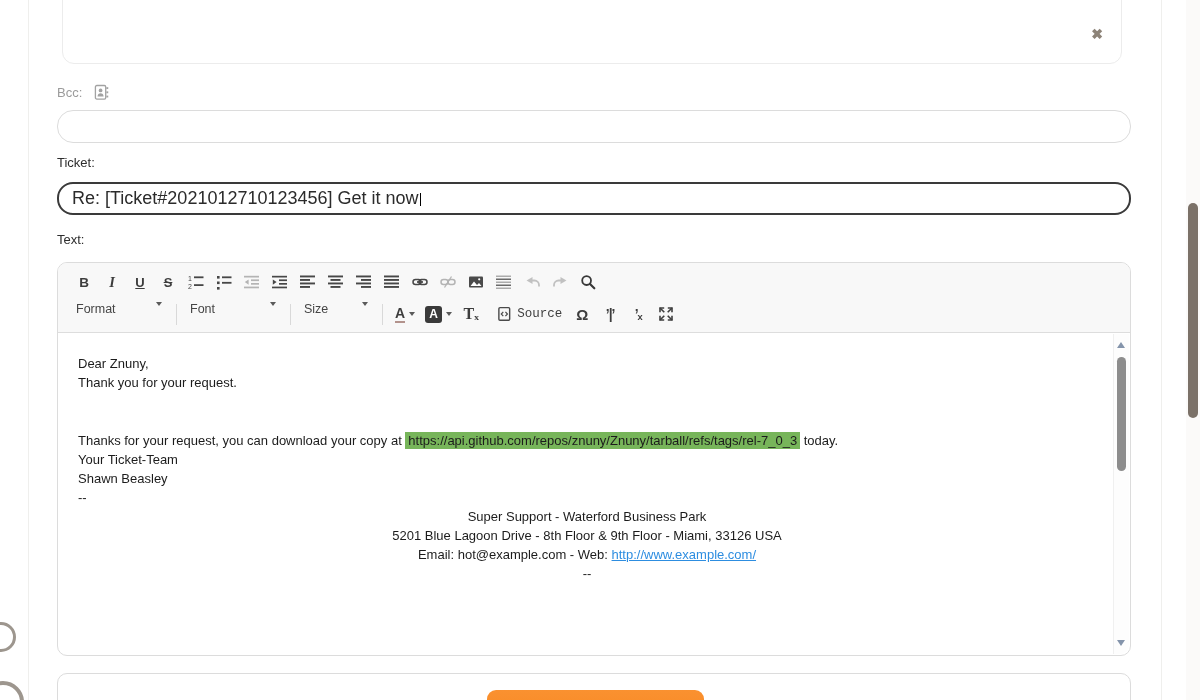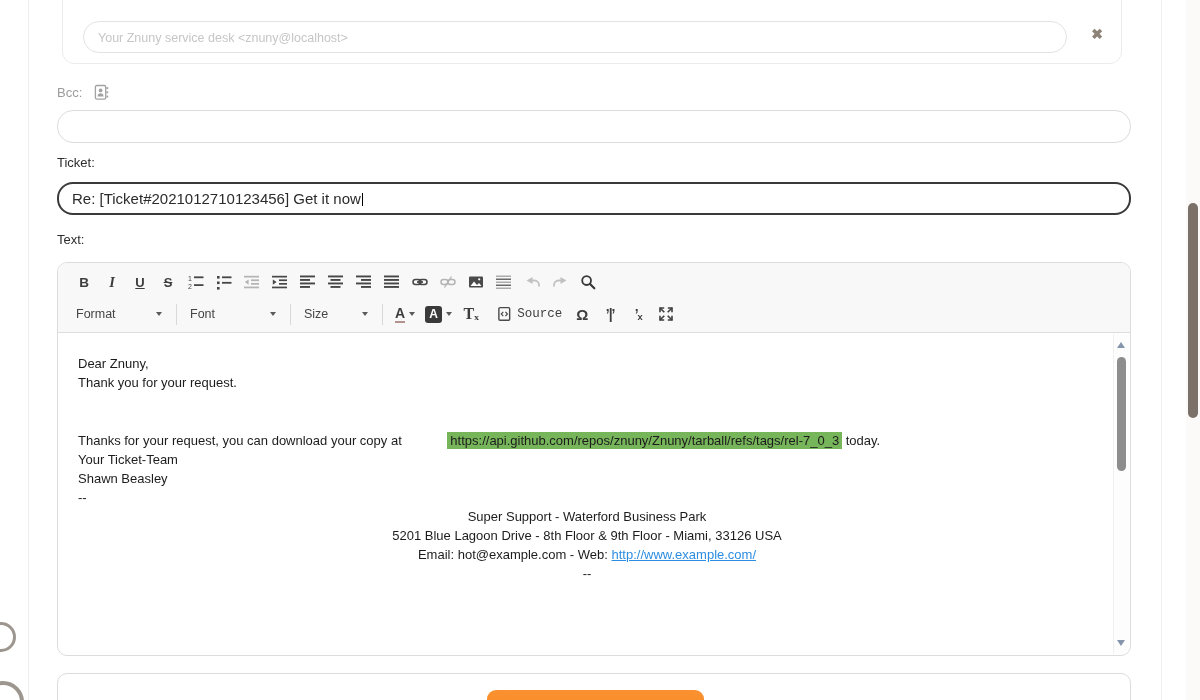--- a/index.html
+++ b/index.html
@@ -26,37 +26,37 @@
   .bcc-label{font-size:13px;color:#9b9b9b;}
   .bcc-icon{display:inline-flex;margin-top:1px;}
 
   .input-empty{position:absolute;left:57px;top:110px;width:1074px;height:33px;border:1px solid #dcdcdc;border-radius:16px;background:#fff;box-sizing:border-box;outline:none;padding:0 14px;font-size:12.5px;color:#333;}
 
   .field-label{position:absolute;left:57px;font-size:13px;color:#2d2d2d;}
   .lbl-subject{top:155px;}
   .lbl-text{top:232px;}
 
   .subject-input{position:absolute;left:57px;top:182px;width:1074px;height:33px;border:2px solid #3a3a3a;border-radius:16px;background:#fff;box-sizing:border-box;
-    line-height:29px;padding-left:13px;font-size:15px;color:#2b2b2b;white-space:nowrap;}
+    line-height:29px;padding-left:13px;font-size:18px;color:#2b2b2b;white-space:nowrap;}
   .caret-bar{display:inline-block;width:1px;height:13px;background:#000;vertical-align:-2px;margin-left:1px;}
 
   
   .editor{position:absolute;left:57px;top:262px;width:1074px;height:394px;border:1px solid #dcdcdc;border-radius:10px;background:#fff;box-sizing:border-box;}
   .toolbar{position:absolute;left:0;top:0;right:0;height:69px;background:#f8f8f8;border-bottom:1px solid #ddd;border-radius:9px 9px 0 0;}
   .t-row{display:flex;align-items:center;}
   .t-row1{padding:7px 0 0 12px;}
   .t-row2{padding:5px 0 0 12px;height:30px;}
   .tbtn{width:28px;height:24px;display:flex;align-items:center;justify-content:center;color:#3d3d3d;cursor:pointer;flex:none;}
   .tbtn svg{display:block;}
   .disabled{opacity:.38;cursor:default;}
   .t-bold{font-weight:bold;font-size:13.5px;}
   .t-italic{font-family:"Liberation Serif",serif;font-style:italic;font-weight:bold;font-size:14.5px;}
   .t-underline{font-weight:bold;font-size:13px;text-decoration:underline;}
   .t-strike{font-weight:bold;font-size:13px;text-decoration:line-through;}
-  .combo{display:flex;align-items:center;justify-content:space-between;height:24px;padding:0 7px 0 6px;cursor:pointer;flex:none;}
+  .combo{display:flex;align-items:flex-start;justify-content:space-between;height:24px;padding:0 7px 0 6px;cursor:pointer;flex:none;}
   .combo-label{font-size:12.5px;color:#454545;}
   .caret{width:0;height:0;border-left:3.5px solid transparent;border-right:3.5px solid transparent;border-top:4px solid #5a5a5a;flex:none;}
   .divider{width:1px;height:21px;background:#d9d9d9;margin:0 7px;flex:none;}
   .c-format{width:86px;}
   .c-font{width:86px;}
   .c-size{width:64px;}
   .color-btn{display:flex;align-items:center;gap:4px;height:24px;padding:0 5px;cursor:pointer;flex:none;}
   .a-text{font-weight:bold;font-size:14px;color:#3d3d3d;border-bottom:2px solid #b3938d;line-height:15px;}
   .a-bg{width:17px;height:17px;background:#3a3a3a;color:#fff;border-radius:3px;font-weight:bold;font-size:12px;display:flex;align-items:center;justify-content:center;}
   .t-removefmt{font-family:"Liberation Serif",serif;font-weight:bold;font-size:16px;}
@@ -64,21 +64,21 @@
   .src-label{font-size:12.5px;color:#3d3d3d;}
   .t-omega{font-size:15px;font-weight:bold;}
   .t-quote{font-weight:bold;font-size:14px;letter-spacing:-1px;}
 
   .ed-body{position:absolute;left:0;top:70px;right:0;bottom:0;border-radius:0 0 9px 9px;overflow:hidden;padding:21px 34px 0 20px;font-size:13px;color:#1c1c1c;}
   .ed-line{line-height:19px;min-height:19px;white-space:pre-wrap;}
   .g-first{margin-top:0;}
   .g-p{}
   .g-xl{margin-top:39px;}
   .g-l{margin-top:0;text-align:center;}
-  .pt-highlight{background:var(--highlight-green,#77b55a);padding:1px 3px;margin-left:42px;}
+  .pt-highlight{background:var(--highlight-green,#77b55a);padding:1px 3px;}
   .pt-link{color:var(--link-blue,#2d8de0);text-decoration:underline;cursor:pointer;}
 
   .ed-scrollbar{position:absolute;top:71px;right:1px;bottom:1px;width:15px;border-left:1px solid #f0f0f0;border-radius:0 0 9px 0;background:#fdfdfd;}
   .ed-arrow-up{position:absolute;top:8px;left:3px;width:0;height:0;border-left:4.5px solid transparent;border-right:4.5px solid transparent;border-bottom:6px solid #8494ab;cursor:pointer;}
   .ed-arrow-down{position:absolute;bottom:8px;left:3px;width:0;height:0;border-left:4.5px solid transparent;border-right:4.5px solid transparent;border-top:6px solid #8494ab;cursor:pointer;}
   .ed-thumb{position:absolute;left:3px;top:23px;width:9px;height:114px;border-radius:4.5px;background:#8d8d8d;cursor:pointer;}
 
   
   .footer-box{position:absolute;left:57px;top:673px;width:1074px;height:70px;border:1px solid #dcdcdc;border-radius:10px;background:#fff;box-sizing:border-box;}
   .orange-btn{position:absolute;left:429px;top:16px;width:217px;height:44px;border-radius:9px;background:linear-gradient(#fa9130,var(--accent-orange,#f8861d));cursor:pointer;}
@@ -86,21 +86,20 @@
 </head>
 <body>
 
 <div class="page">
   <div class="vline left"></div>
   <div class="vline right"></div>
   <div class="arc1"></div>
   <div class="arc2"></div>
 
   <div class="from-box">
-    <div class="from-input">Your Znuny service desk &lt;znuny@localhost&gt;</div>
     <span class="remove-x">✖</span>
   </div>
 
   <div class="bcc-row">
     <span class="bcc-label">Bcc:</span>
     <span class="bcc-icon">
       <svg width="15" height="17" viewBox="0 0 16 17">
         <rect x="1.5" y="1" width="11" height="14.5" rx="1.5" fill="none" stroke="#a2a2a2" stroke-width="1.4"></rect>
         <circle cx="7" cy="6.3" r="2" fill="#a2a2a2"></circle>
         <path d="M3.8 12.7c0-2.1 1.4-3.3 3.2-3.3s3.2 1.2 3.2 3.3z" fill="#a2a2a2"></path>

